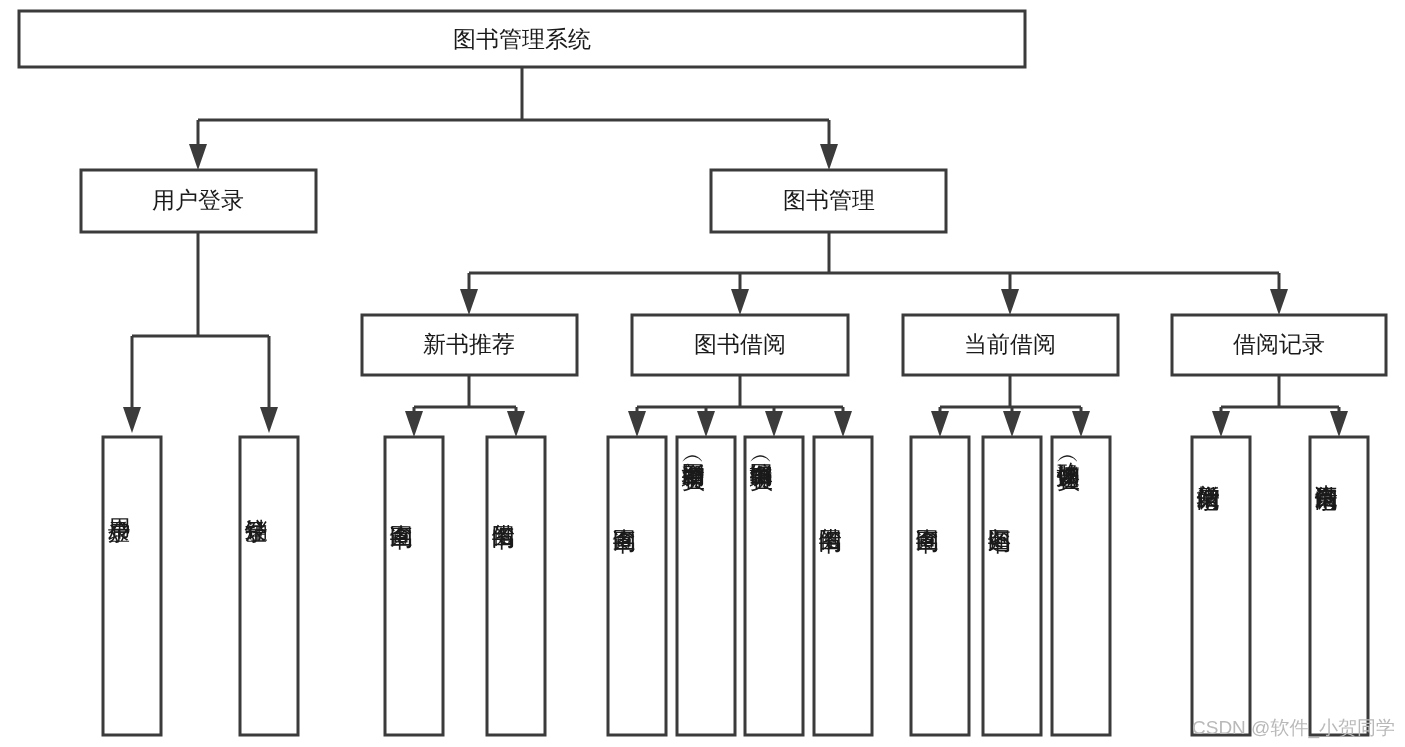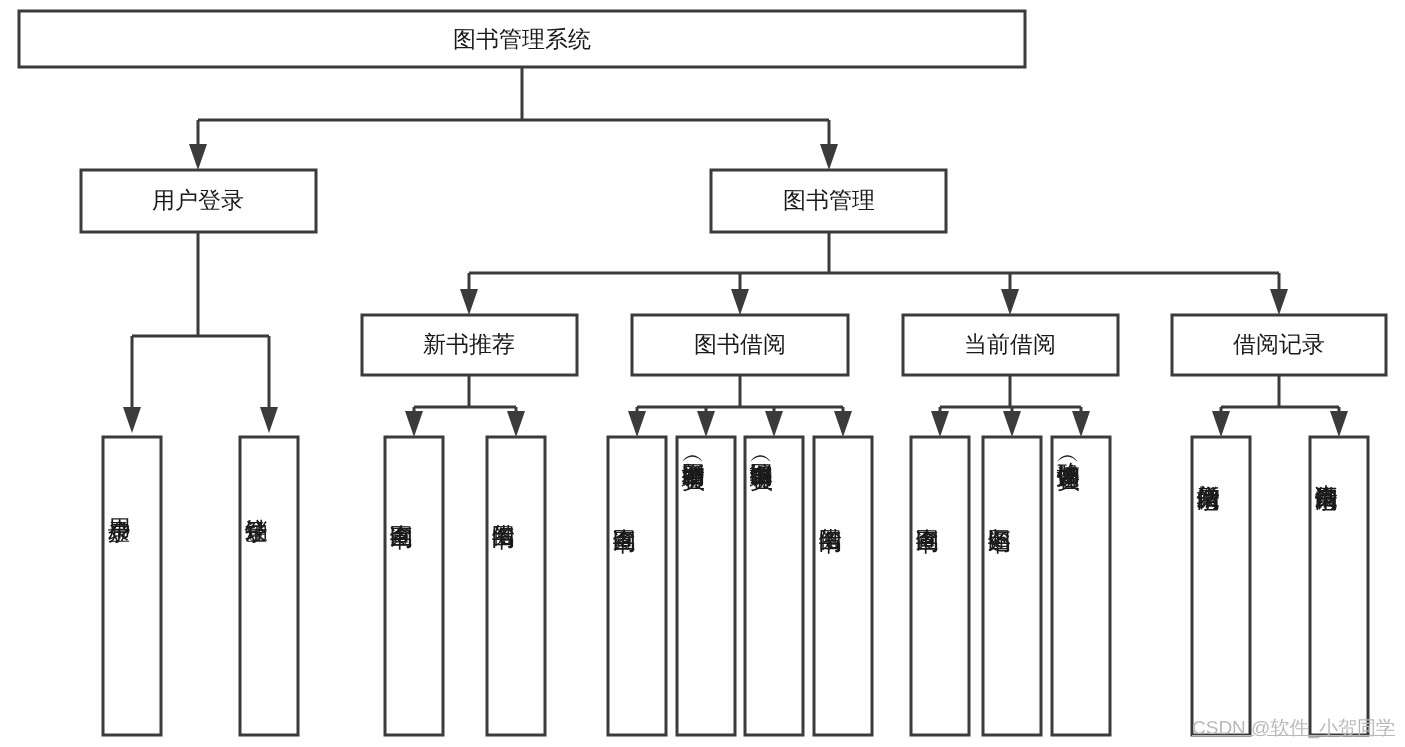--- a/index.html
+++ b/index.html
@@ -181,15 +181,15 @@
   <div class="leaf-label" style="left:612px; top:510px; height:230px;">查询图书</div>
   <div class="leaf-label" style="left:681px; top:444px; height:290px;">新增图书（管理员）</div>
   <div class="leaf-label" style="left:749px; top:444px; height:290px;">编辑图书（管理员）</div>
   <div class="leaf-label" style="left:818px; top:510px; height:230px;">借阅图书</div>
   <div class="leaf-label" style="left:915px; top:510px; height:230px;">查询图书</div>
   <div class="leaf-label" style="left:987px; top:510px; height:230px;">归还图书</div>
   <div class="leaf-label" style="left:1056px; top:444px; height:290px;">确认归还（管理员）</div>
   <div class="leaf-label" style="left:1196px; top:466px; height:265px;">新增借阅记录</div>
   <div class="leaf-label" style="left:1314px; top:466px; height:265px;">查询借阅记录</div>
 
-  <div class="watermark" style="left:1192px; top:715px;text-decoration:underline;">CSDN @软件_小贺同学</div>
+  <div class="watermark" style="left:1192px; top:715px;">CSDN @软件_小贺同学</div>
 
 </div>
 
 </body></html>

